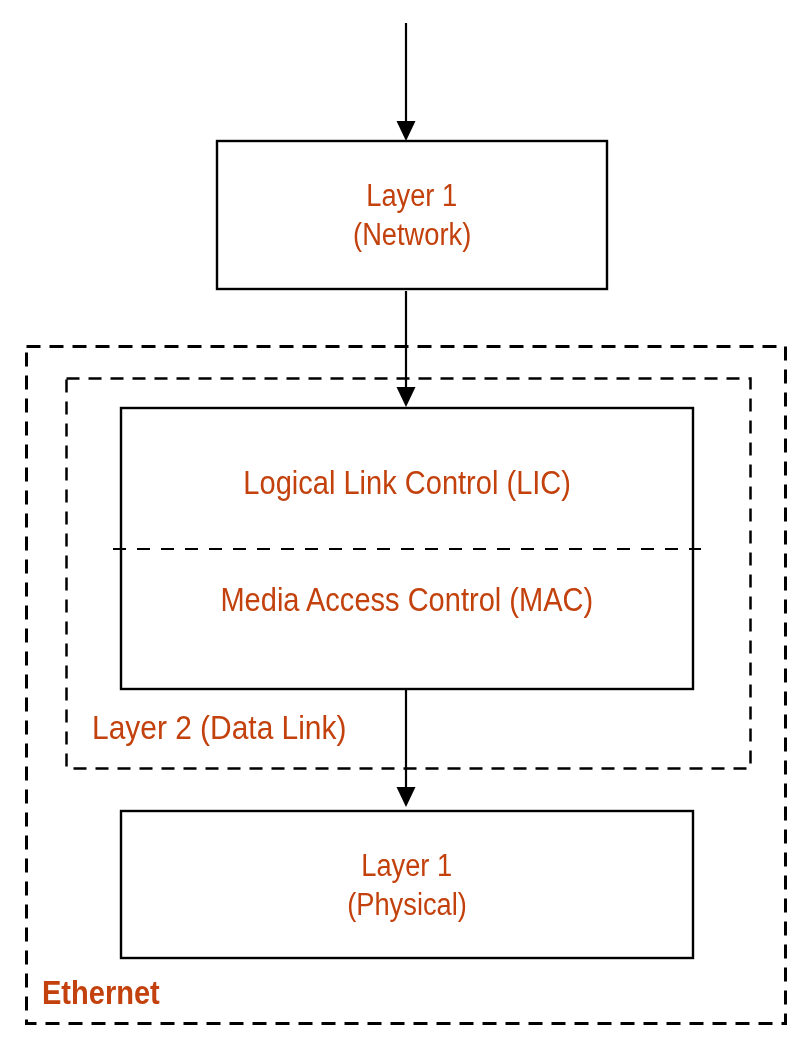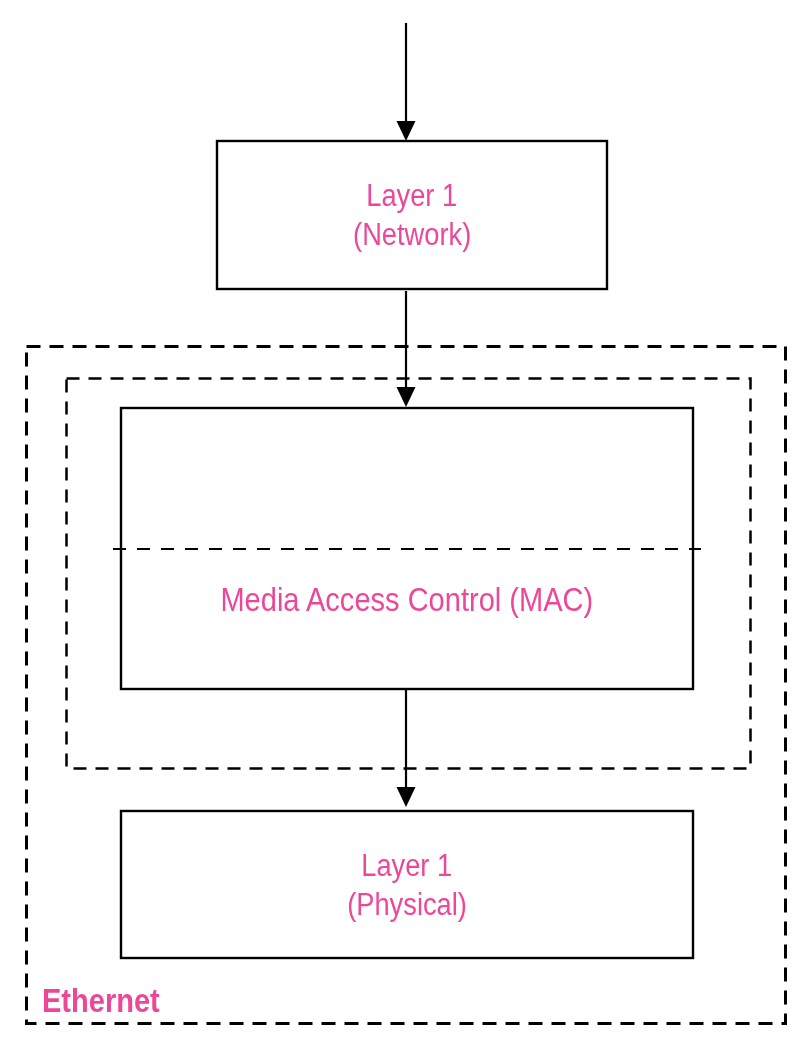--- a/index.html
+++ b/index.html
@@ -20,21 +20,21 @@
     position: absolute;
     left: 0;
     top: 0;
   }
   .label {
     position: absolute;
     display: flex;
     align-items: center;
     justify-content: center;
     text-align: center;
-    color: #ec4899;
+    color: #c2410c;
     pointer-events: none;
     white-space: nowrap;
   }
   .label .condensed {
     display: inline-block;
     transform: scaleX(0.88);
     transform-origin: 50% 50%;
   }
   .label.left-align {
     justify-content: flex-start;
@@ -50,21 +50,20 @@
   }
   .section-label {
     font-size: 33px;
   }
   .group-label {
     font-size: 34px;
   }
   .ethernet {
     font-size: 33px;
     font-weight: bold;
-    margin-top: 8px;
   }
 </style>
 </head>
 <body>
 
 <div class="canvas">
 
   <svg width="811" height="1051" viewBox="0 0 811 1051">
 
     <rect x="26.5" y="346.5" width="759" height="677" fill="none" stroke="#000000" stroke-width="3" stroke-dasharray="14 9"></rect>
@@ -93,25 +92,31 @@
       <line x1="406" y1="690" x2="406" y2="790" stroke="#000000" stroke-width="2.2"></line>
       <polygon points="396.5,787 415.5,787 406,807" fill="#000000"></polygon>
     </g>
   </svg>
 
   <div class="label two-line" style="left:217px; top:141px; width:390px; height:148px;">
     <span class="condensed">Layer 1</span>
     <span class="condensed">(Network)</span>
   </div>
 
+  <div class="label section-label" style="left:121px; top:408px; width:572px; height:141px; padding-top:8px; box-sizing:border-box;">
+    <span class="condensed">Logical Link Control (LIC)</span>
+  </div>
 
   <div class="label section-label" style="left:121px; top:549px; width:572px; height:140px; padding-bottom:38px; box-sizing:border-box;">
     <span class="condensed">Media Access Control (MAC)</span>
   </div>
 
+  <div class="label left-align group-label" style="left:92px; top:705px; width:360px; height:44px;">
+    <span class="condensed">Layer 2 (Data Link)</span>
+  </div>
 
   <div class="label two-line" style="left:121px; top:811px; width:572px; height:147px;">
     <span class="condensed">Layer 1</span>
     <span class="condensed">(Physical)</span>
   </div>
 
   <div class="label left-align ethernet" style="left:42px; top:974px; width:300px; height:38px;">
     <span class="condensed">Ethernet</span>
   </div>
 

